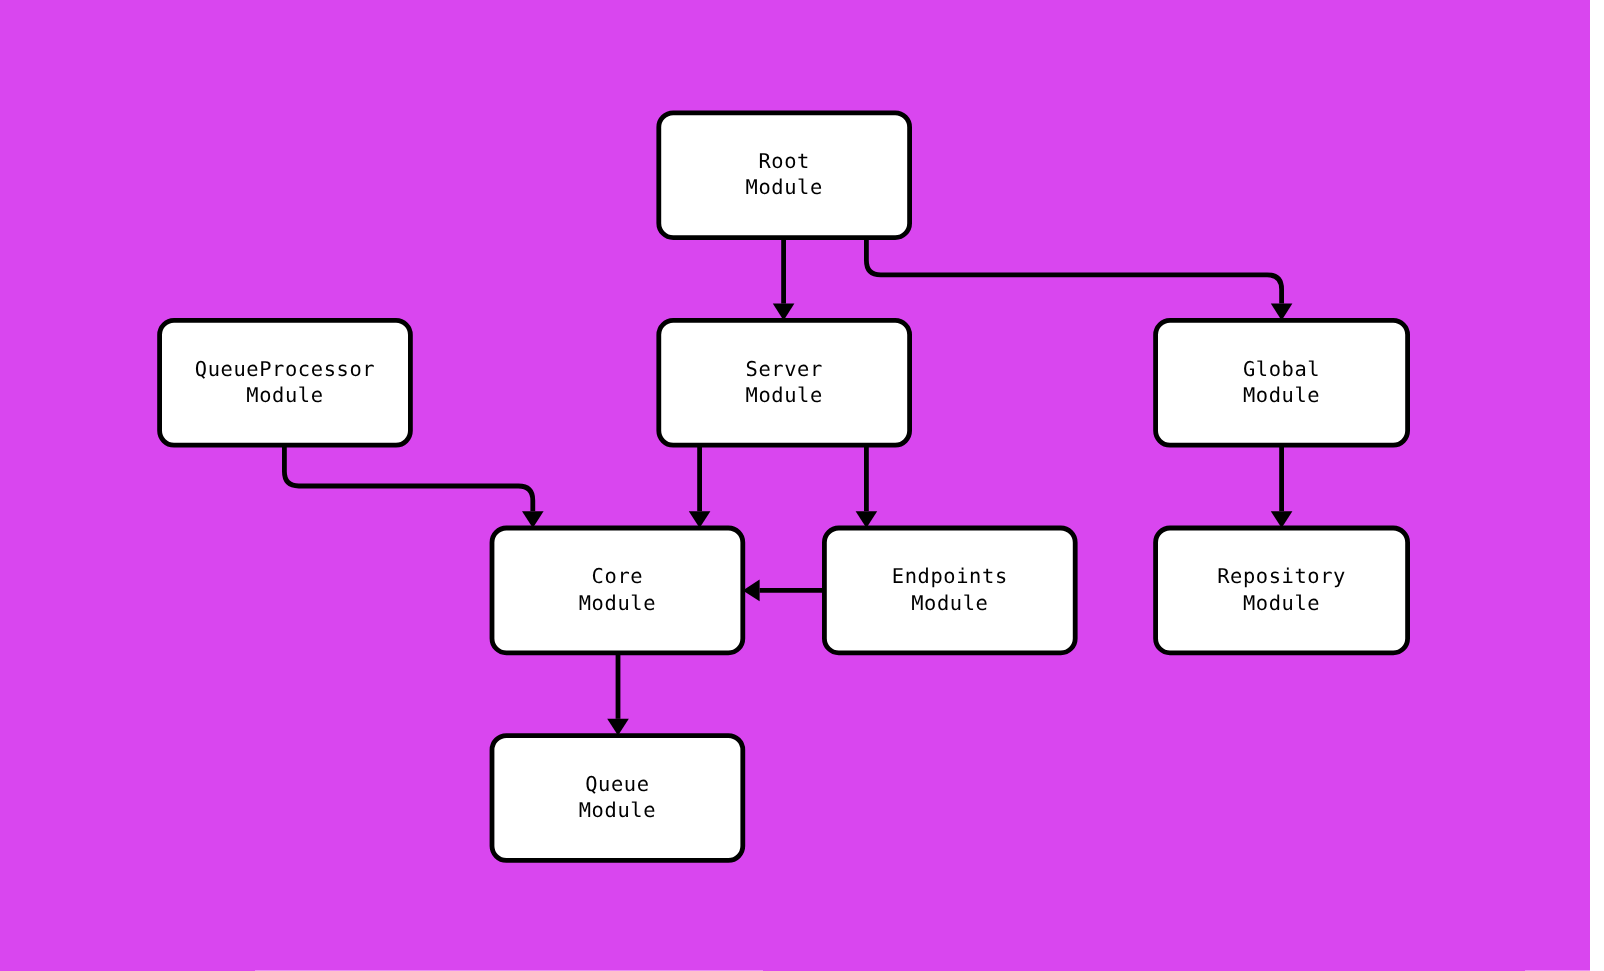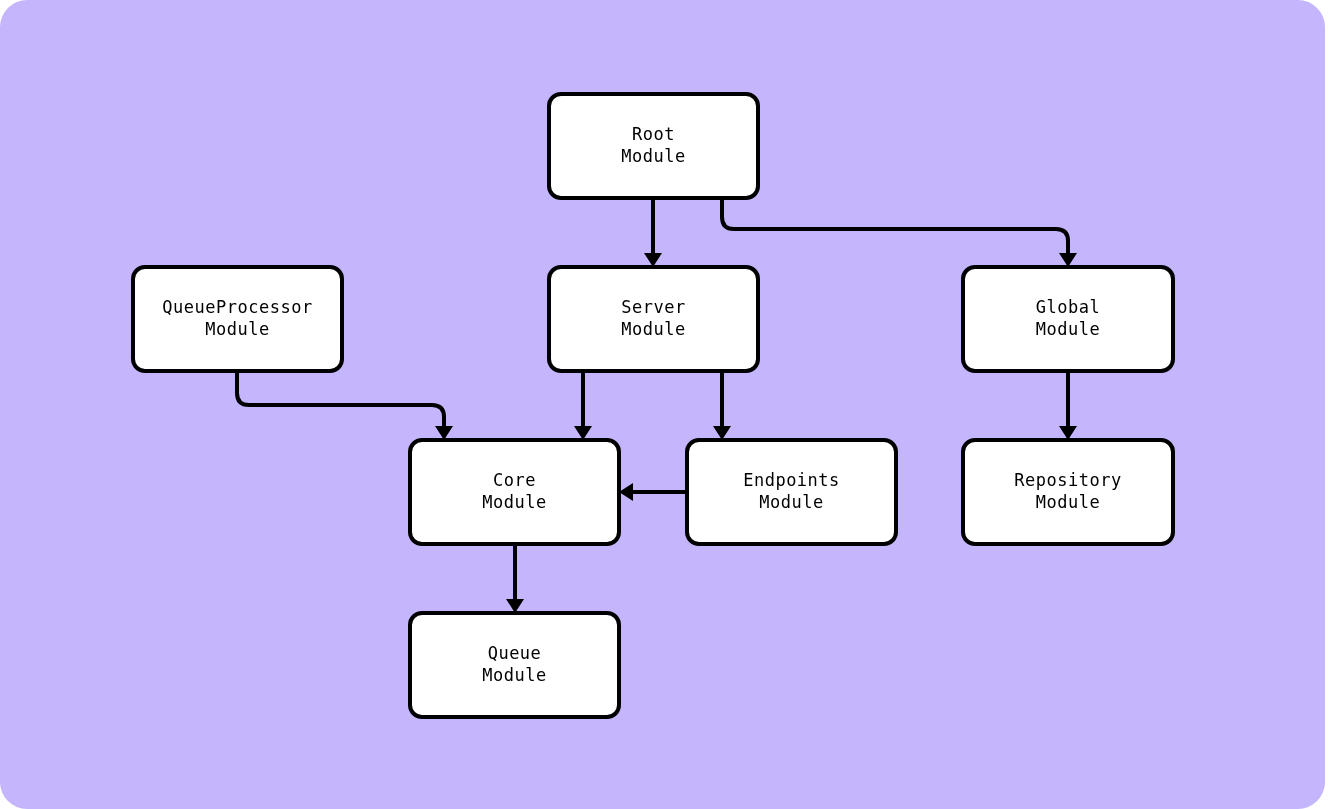--- a/index.html
+++ b/index.html
@@ -11,22 +11,21 @@
   body {
     width: 1337px;
     height: 809px;
     overflow: hidden;
     font-family: "DejaVu Sans Mono", "Liberation Mono", monospace;
   }
   #diagram-canvas {
     position: relative;
     width: 1325px;
     height: 809px;
-    background: #c4b5fd;
-    border-radius: 27px;
+    background: #d946ef;
   }
   svg.diagram-svg {
     position: absolute;
     top: 0;
     left: 0;
     width: 1337px;
     height: 809px;
     display: block;
   }
   .node-box {

